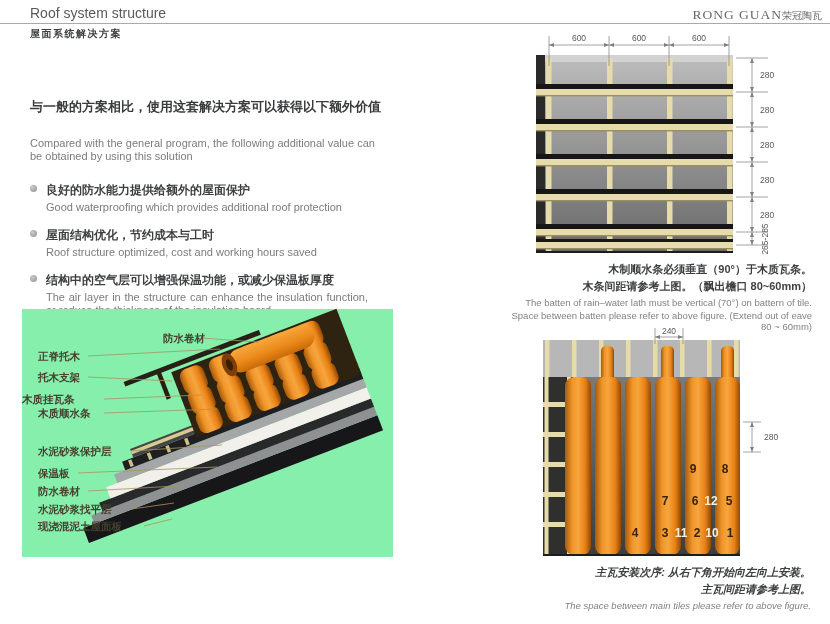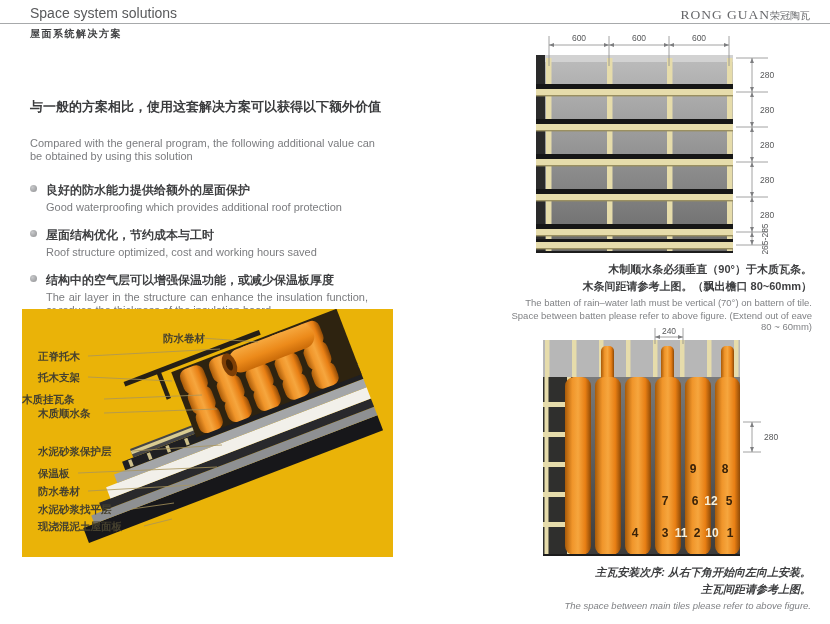--- a/index.html
+++ b/index.html
@@ -1,56 +1,56 @@
 <!DOCTYPE html>
 <html><head>
 <meta charset="utf-8">
 <style>
   html,body{margin:0;padding:0;background:#fff;}
   #page{position:relative;width:830px;height:624px;background:#fff;overflow:hidden;
         font-family:"Liberation Sans","DejaVu Sans",sans-serif;color:#58595b;}
   
   .title-en{position:absolute;left:30px;top:5px;font-size:14px;color:#58595b;}
-  .brand{position:absolute;right:20px;top:7px;font-family:"Liberation Serif","DejaVu Serif",serif;
+  .brand{position:absolute;right:8px;top:7px;font-family:"Liberation Serif","DejaVu Serif",serif;
          font-size:13.5px;color:#66676a;letter-spacing:1px;white-space:nowrap;text-align:center;}
   .brand .zh{font-size:10px;letter-spacing:0;font-family:"Liberation Sans",sans-serif;}
   .hrule{position:absolute;left:0;top:23px;width:830px;height:1px;background:#a7a9ab;}
   .title-zh{position:absolute;left:30px;top:27px;font-size:10px;font-weight:bold;color:#3e3f41;letter-spacing:1.5px;}
   
   .intro{position:absolute;left:30px;top:98px;width:372px;}
   .intro .zh{font-size:13px;font-weight:bold;color:#3a3b3d;margin-bottom:21px;}
   .intro .en{font-size:11px;color:#7b7c7f;line-height:13px;text-align:justify;width:345px;}
   
   .benefits{position:absolute;left:30px;top:182px;width:350px;}
   .benefit{position:relative;padding-left:16px;margin-bottom:13px;}
   .benefit .dot{position:absolute;left:0;top:3px;width:7px;height:7px;border-radius:50%;
                 background:radial-gradient(circle at 35% 35%, #c8c9cb, #8f9092);}
   .benefit .zh{font-size:12px;font-weight:bold;color:#3e3f41;margin-bottom:2px;}
   .benefit .en{font-size:11px;color:#7b7c7f;line-height:13px;text-align:justify;width:322px;}
   
-  .illus{position:absolute;left:22px;top:309px;width:371px;height:248px;background:#eab308;}
+  .illus{position:absolute;left:22px;top:309px;width:371px;height:248px;background:#86efac;}
   .illus svg{position:absolute;left:0;top:0;}
   .llabel{position:absolute;font-size:10.5px;font-weight:bold;color:#46412f;white-space:nowrap;z-index:3;}
   
   .svgabs{position:absolute;}
   .cap-top{position:absolute;left:500px;top:261px;width:312px;text-align:right;}
   .cap-bottom{position:absolute;left:503px;top:564px;width:308px;text-align:right;font-style:italic;}
   .cap-zh{font-size:11px;font-weight:bold;color:#3e3f41;line-height:17px;}
   .cap-en{font-size:9.5px;color:#808285;line-height:11px;margin-top:2px;}
   text{font-family:"Liberation Sans","DejaVu Sans",sans-serif;}
   .dim{font-size:8.5px;fill:#57585a;}
   .numd{font-size:12px;font-weight:bold;fill:#3a2208;}
   .numl{font-size:12px;font-weight:bold;fill:#f7efd8;}
 </style>
 </head>
 <body>
 
 <div id="page">
 
-  <div class="title-en">Space system solutions</div>
+  <div class="title-en">Roof system structure</div>
   <div class="brand">
     <span>RONG GUAN</span><span class="zh">荣冠陶瓦</span>
   </div>
   <div class="hrule"></div>
   <div class="title-zh">屋面系统解决方案</div>
 
   <div class="intro">
     <div class="zh">与一般的方案相比，使用这套解决方案可以获得以下额外价值</div>
     <div class="en">Compared with the general program, the following additional value can be obtained by using this solution</div>
   </div>

